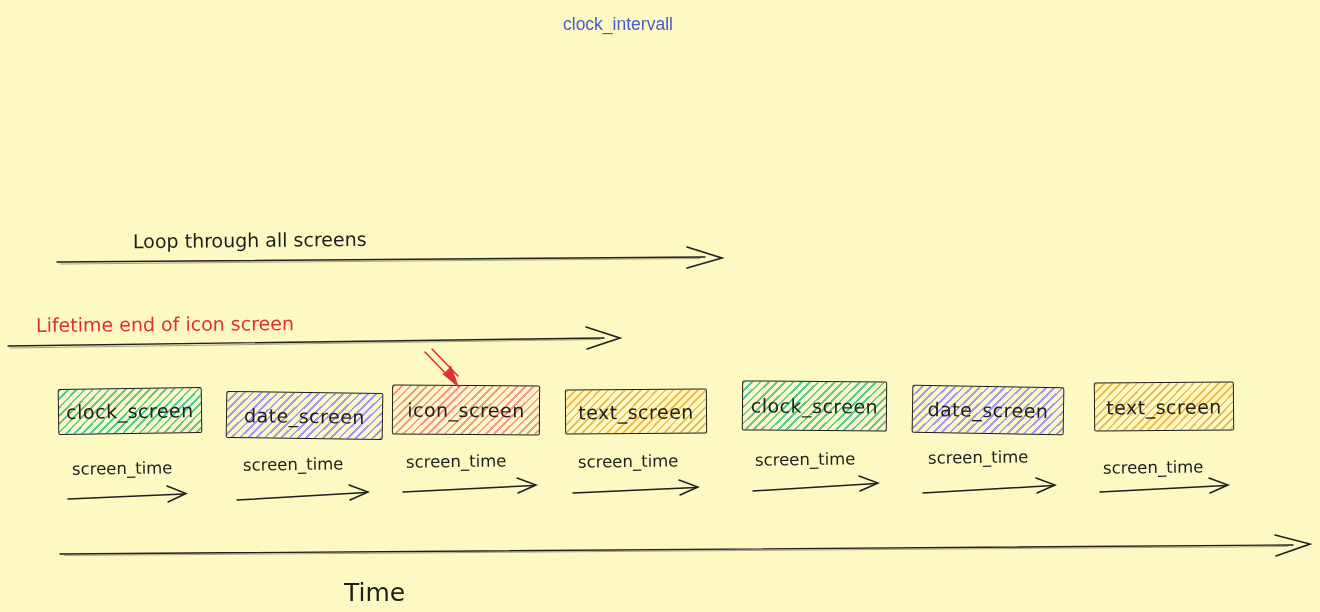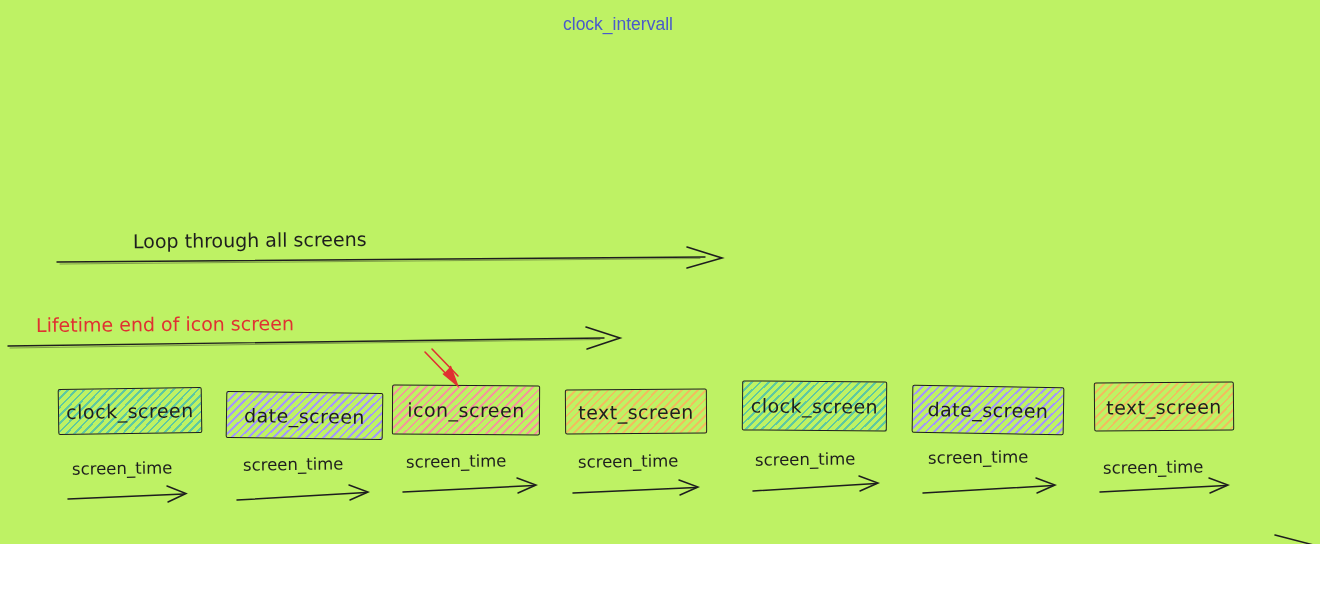--- a/index.html
+++ b/index.html
@@ -1,17 +1,17 @@
 <!DOCTYPE html>
 <html><head>
 <meta charset="utf-8">
 <style>
   html,body{margin:0;padding:0;background:#fff;}
   .canvas{
-    position:relative;width:1320px;height:544px;background:#bef264;overflow:hidden;
+    position:relative;width:1320px;height:612px;background:#fef9c3;overflow:hidden;
     font-family:"DejaVu Sans",sans-serif;color:#1e1e1e;
   }
   .title{
     position:absolute;left:563px;top:14px;
     font-family:"Liberation Sans",sans-serif;font-size:17.5px;color:#4a5acb;
     white-space:nowrap;
   }
   .label{position:absolute;white-space:nowrap;}
   .loop-label{left:133px;top:229px;font-size:19px;transform:rotate(-0.6deg);}
   .lifetime-label{left:36px;top:313px;font-size:19px;color:#e03131;transform:rotate(-0.4deg);}

